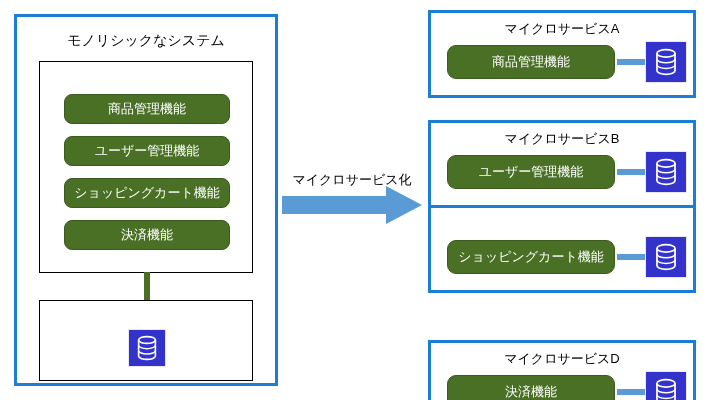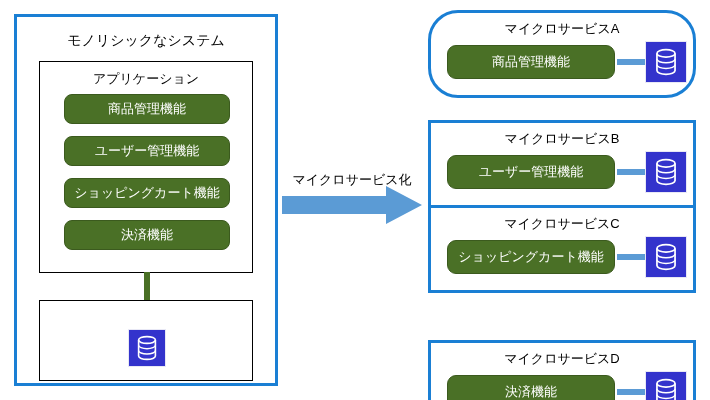--- a/index.html
+++ b/index.html
@@ -151,21 +151,21 @@
   
   .ms-panel {
     position: absolute;
     left: 428px;
     width: 268px;
     height: 88px;
     border: 3px solid #1a7fd4;
     box-sizing: border-box;
     background: #ffffff;
   }
-  #ms-panel-0 { top: 10px; border-radius: 30px; }
+  #ms-panel-0 { top: 10px; }
   #ms-panel-1 { top: 120px; text-decoration: underline; }
   #ms-panel-2 { top: 205px; }
   #ms-panel-3 { top: 302px; margin-top: 38px; }
 
   .ms-title {
     position: absolute;
     left: 0;
     top: 7px;
     width: 100%;
     text-align: center;
@@ -207,21 +207,20 @@
   }
 </style>
 </head>
 <body>
 
 <div id="monolith-panel">
 
   <div id="monolith-title">モノリシックなシステム</div>
 
   <div id="application-box">
-    <div id="application-title">アプリケーション</div>
 
     <div class="feature-box" id="feature-0">商品管理機能</div>
     <div class="feature-box" id="feature-1">ユーザー管理機能</div>
     <div class="feature-box" id="feature-2">ショッピングカート機能</div>
     <div class="feature-box" id="feature-3">決済機能</div>
   </div>
 
   <div id="db-connector"></div>
 
   <div id="database-box">
@@ -266,21 +265,20 @@
     <svg width="24" height="28" viewBox="0 0 22 26" aria-hidden="true">
       <ellipse cx="11" cy="5" rx="8.4" ry="3.4" fill="none" stroke="#ffffff" stroke-width="1.6"></ellipse>
       <path d="M2.6 5 V21 a8.4 3.4 0 0 0 16.8 0 V5" fill="none" stroke="#ffffff" stroke-width="1.6"></path>
       <path d="M2.6 10.3 a8.4 3.4 0 0 0 16.8 0" fill="none" stroke="#ffffff" stroke-width="1.4"></path>
       <path d="M2.6 15.6 a8.4 3.4 0 0 0 16.8 0" fill="none" stroke="#ffffff" stroke-width="1.4"></path>
     </svg>
   </div>
 </div>
 
 <div class="ms-panel" id="ms-panel-2">
-  <div class="ms-title">マイクロサービスC</div>
   <div class="ms-feature">ショッピングカート機能</div>
   <div class="ms-link"></div>
   <div class="ms-db db-icon">
     <svg width="24" height="28" viewBox="0 0 22 26" aria-hidden="true">
       <ellipse cx="11" cy="5" rx="8.4" ry="3.4" fill="none" stroke="#ffffff" stroke-width="1.6"></ellipse>
       <path d="M2.6 5 V21 a8.4 3.4 0 0 0 16.8 0 V5" fill="none" stroke="#ffffff" stroke-width="1.6"></path>
       <path d="M2.6 10.3 a8.4 3.4 0 0 0 16.8 0" fill="none" stroke="#ffffff" stroke-width="1.4"></path>
       <path d="M2.6 15.6 a8.4 3.4 0 0 0 16.8 0" fill="none" stroke="#ffffff" stroke-width="1.4"></path>
     </svg>
   </div>

